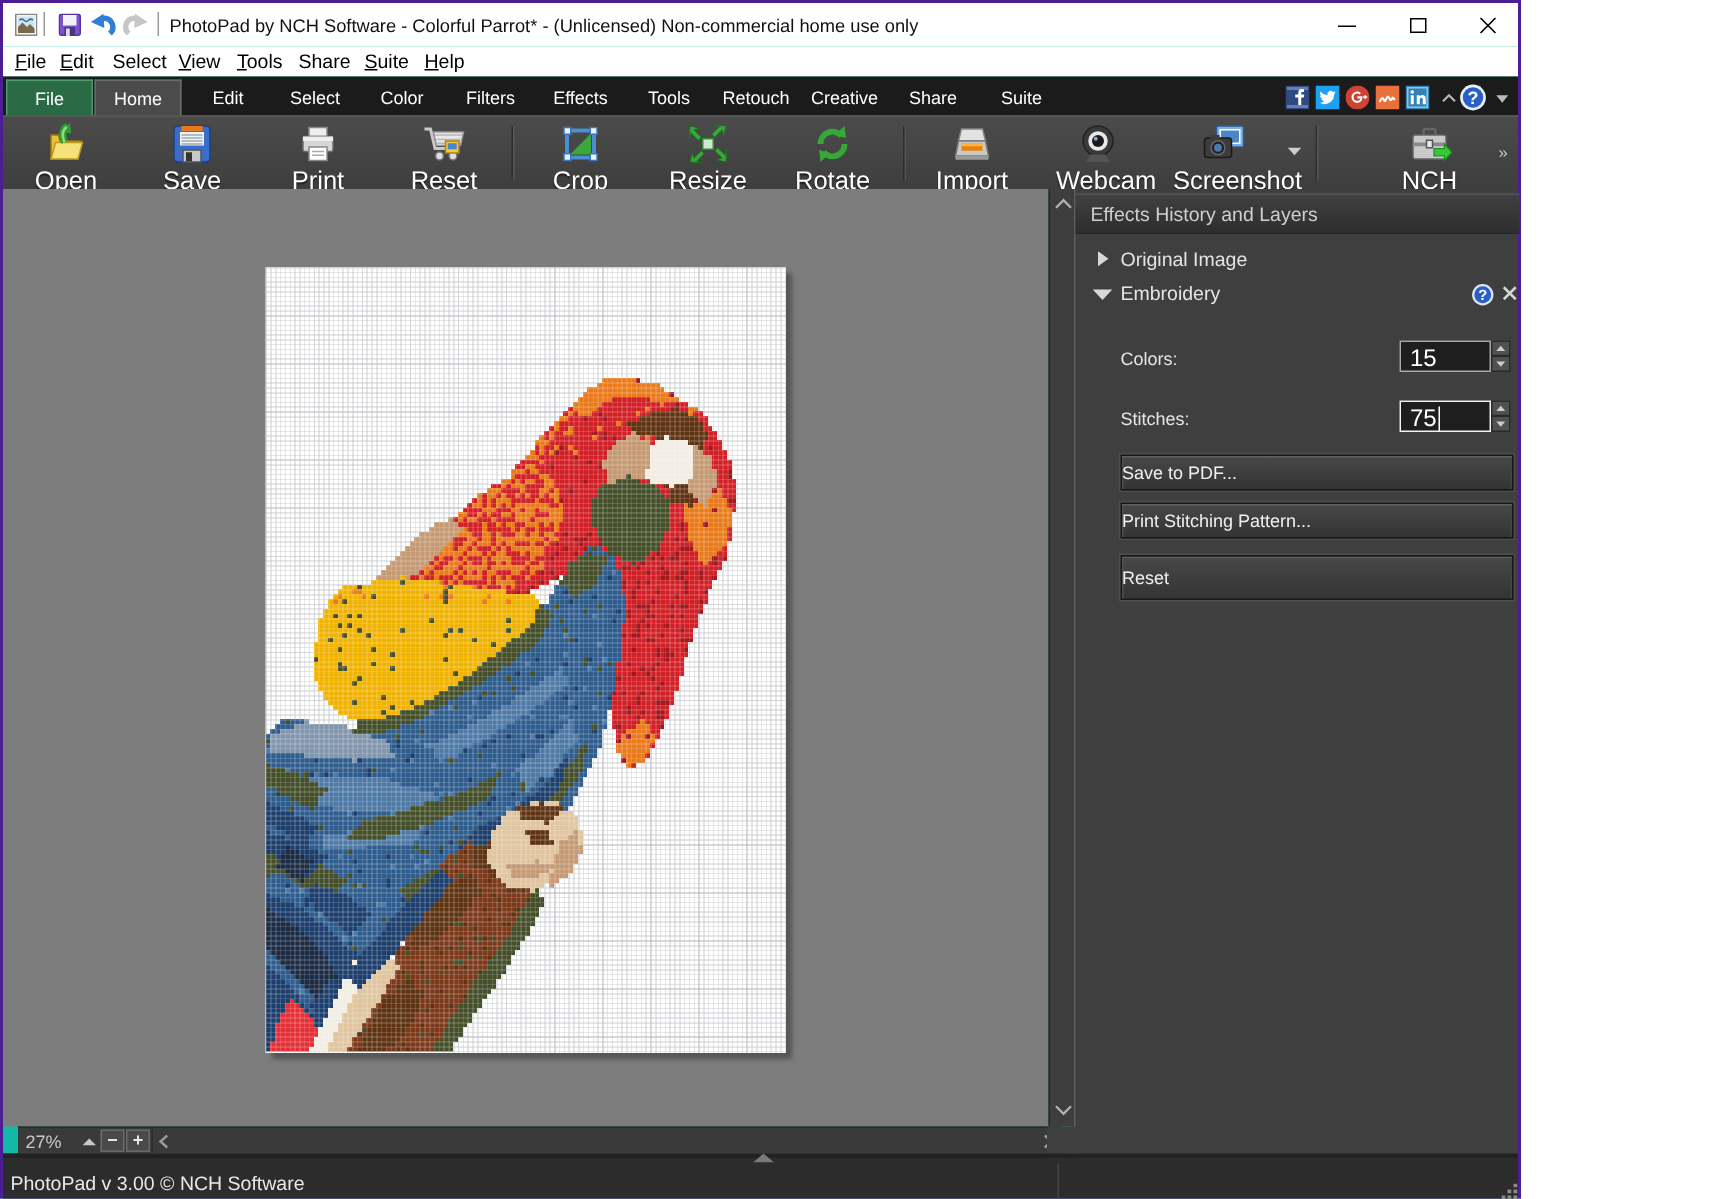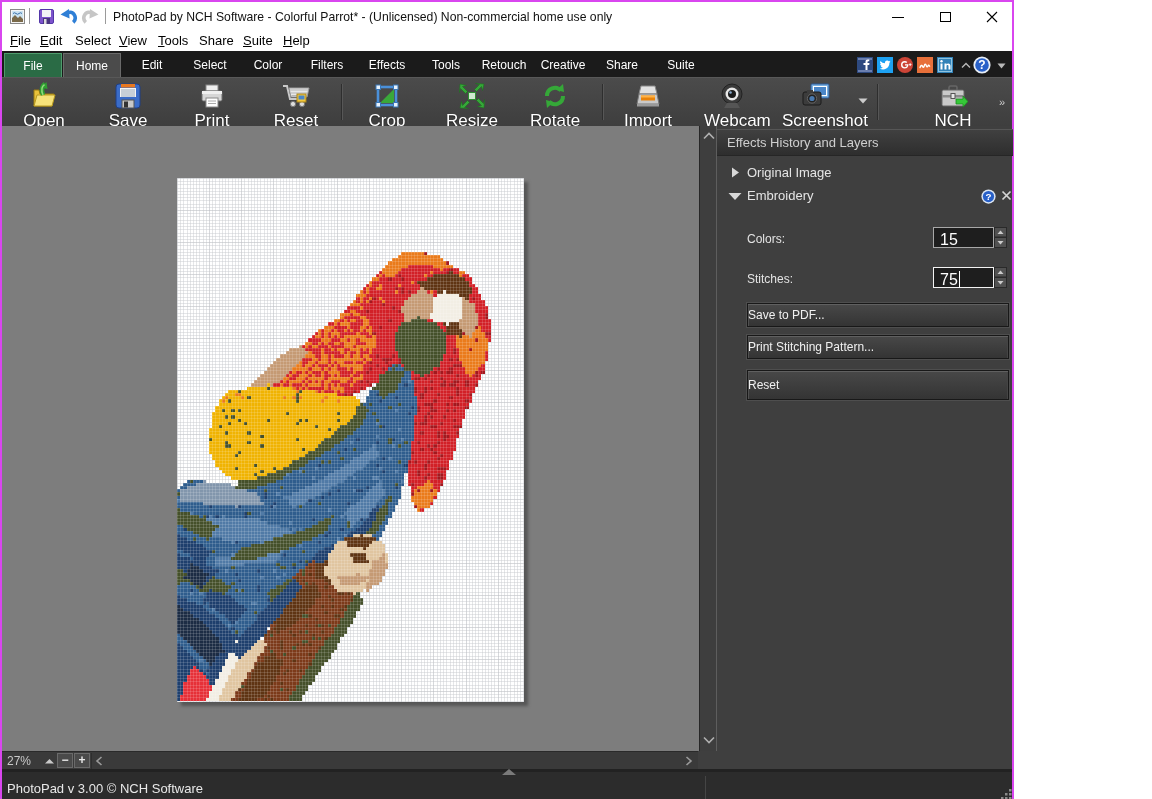--- a/index.html
+++ b/index.html
@@ -1,18 +1,18 @@
 <!DOCTYPE html>
 <html><head>
 <meta charset="utf-8">
 <style>
 * { margin:0; padding:0; box-sizing:border-box; }
 html,body { width:1152px; height:799px; background:#fff; font-family:"Liberation Sans", sans-serif; }
 .abs { position:absolute; }
-#win { position:absolute; left:0; top:0; width:1014px; height:799px; background:#14b8a6; border:2px solid #d946ef; }
+#win { position:absolute; left:0; top:0; width:1014px; height:799px; background:#14b8a6; border:2px solid #4c1d95; }
 
 #titlebar { position:absolute; left:0; top:0; width:1010px; height:29px; background:#fff; }
 #titletext { position:absolute; left:111px; top:8px; font-size:12.2px; color:#111; white-space:nowrap; }
 .winbtn { position:absolute; top:0; width:45px; height:29px; color:#000; text-align:center; }
 
 #menubar { position:absolute; left:0; top:29px; width:1010px; height:20px; background:#fff; }
 .mi { position:absolute; top:2px; font-size:13px; color:#000; }
 .mi u { text-decoration:underline; }
 
 #tabs { position:absolute; left:0; top:49px; width:1010px; height:26px; background:#1b1b1b; }
@@ -40,21 +40,21 @@
 
 #vscroll { position:absolute; left:697px; top:124px; width:17px; height:625px; background:#3e3e3e; border-left:1px solid #272727; }
 
 #panel { position:absolute; left:714px; top:124px; width:296px; height:643px; background:#3f3f3f; border-left:1px solid #5e5e5e;text-decoration:underline; }
 #phead { position:absolute; left:0px; top:3px; width:296px; height:27px; background:linear-gradient(#404040,#2e2e2e); border-top:1px solid #565656; border-bottom:1px solid #262626; color:#cfcfcf; font-size:13px; line-height:26px; padding-left:10px; }
 .prow { position:absolute; left:10px; color:#e4e4e4; font-size:13px;text-align:right; }
 .pbtn { position:absolute; left:30px; width:262px; height:24px; background:linear-gradient(#484848,#343434); border:1px solid #181818; box-shadow:inset 0 1px 0 #606060, inset 1px 0 0 #505050, inset -1px 0 0 #454545, 0 0 0 1px #4e4e4e; color:#f0f0f0; font-size:12px; text-align:left; }
 .spinbox { position:absolute; width:74px; height:21px; }
 .spininput { position:absolute; left:0; top:0; width:61px; height:21px; background:#1e1e1e; color:#fff; font-size:16px; padding:3px 0 0 6px; }
 
-#zoomstrip { position:absolute; left:0; top:749px; width:696px; height:18px; background:#3a3a3a; border-top:1px solid #2a2a2a; color:#ddd; font-size:12px; }
+#zoomstrip { position:absolute; left:10px; top:749px; width:696px; height:18px; background:#3a3a3a; border-top:1px solid #2a2a2a; color:#ddd; font-size:12px; }
 #rbottom { position:absolute; left:696px; top:749px; width:314px; height:18px; background:#3f3f3f; }
 #statusbar { position:absolute; left:0; top:767px; width:1010px; height:30px; background:#2c2c2c; border-top:3px solid #222; color:#e8e8e8; font-size:13px; }
 </style>
 </head>
 <body>
 <div id="win">
 
 <div id="titlebar">
   <svg class="abs" style="left:8px;top:7px" width="15" height="15" viewBox="0 0 15 15">
     <rect x="0.5" y="0.5" width="14" height="14" fill="#f4f4f4" stroke="#888"></rect>

